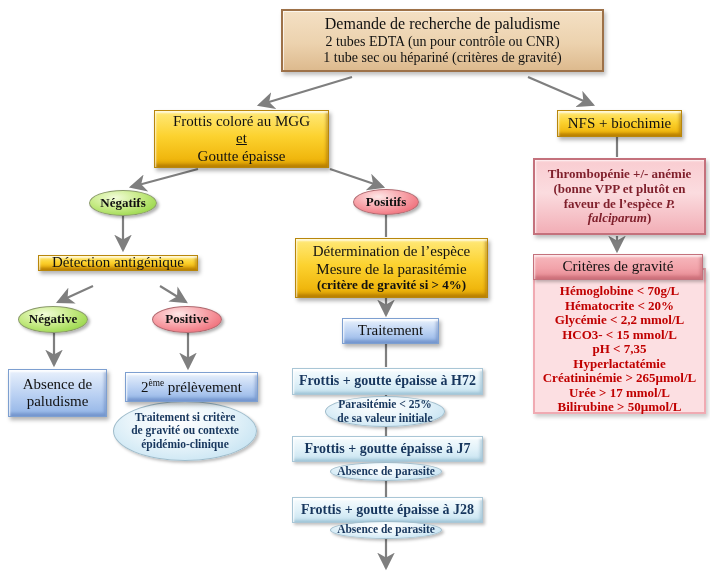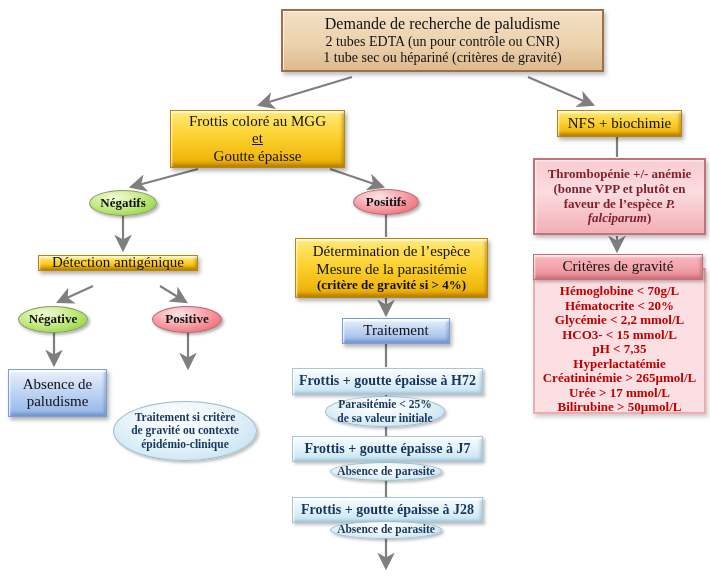--- a/index.html
+++ b/index.html
@@ -102,21 +102,21 @@
       <line x1="617" y1="236" x2="617" y2="251" marker-end="url(#ah)"></line>
     </g>
   </svg>
 
   <div class="abs node box-tan" style="left:281px;top:9px;width:323px;height:63px;">
     <div style="font-size:16px;">Demande de recherche de paludisme</div>
     <div style="font-size:14px;">2 tubes EDTA (un pour contrôle ou CNR)</div>
     <div style="font-size:14px;">1 tube sec ou hépariné (critères de gravité)</div>
   </div>
 
-  <div class="abs node box-gold" style="left:170px;top:110px;width:175px;height:58px;font-size:15px;">
+  <div class="abs node box-gold" style="left:154px;top:110px;width:175px;height:58px;font-size:15px;">
     <div>Frottis coloré au MGG</div>
     <div class="u">et</div>
     <div>Goutte épaisse</div>
   </div>
 
   <div class="abs node ell ell-green" style="left:89px;top:190px;width:68px;height:26px;font-size:13px;">
     <div>Négatifs</div>
   </div>
 
   <div class="abs node box-gold" style="left:38px;top:255px;width:160px;height:16px;font-size:15px;">
@@ -129,38 +129,41 @@
 
   <div class="abs node ell ell-red" style="left:152px;top:306px;width:70px;height:27px;font-size:13px;">
     <div>Positive</div>
   </div>
 
   <div class="abs node box-blue" style="left:8px;top:369px;width:99px;height:48px;font-size:15px;">
     <div>Absence de</div>
     <div>paludisme</div>
   </div>
 
+  <div class="abs node box-blue" style="left:125px;top:372px;width:133px;height:30px;font-size:15px;">
+    <div><span>2</span><sup>ème</sup><span> prélèvement</span></div>
+  </div>
 
   <div class="abs node ell ell-ltblue" style="left:113px;top:401px;width:144px;height:60px;font-size:11.5px;z-index:0;">
     <div>Traitement si critère</div>
     <div>de gravité ou contexte</div>
     <div>épidémio-clinique</div>
   </div>
 
   <div class="abs node ell ell-red" style="left:353px;top:189px;width:66px;height:26px;font-size:13px;">
     <div>Positifs</div>
   </div>
 
   <div class="abs node box-gold" style="left:295px;top:238px;width:193px;height:60px;font-size:15px;">
     <div>Détermination de l’espèce</div>
     <div>Mesure de la parasitémie</div>
     <div style="font-size:13px;font-weight:bold;">(critère de gravité si &gt; 4%)</div>
   </div>
 
-  <div class="abs node box-blue" style="left:342px;top:318px;width:108px;height:26px;font-size:15px;">
+  <div class="abs node box-blue" style="left:342px;top:318px;width:97px;height:26px;font-size:15px;">
     <div>Traitement</div>
   </div>
 
   <div class="abs node box-ltblue" style="left:292px;top:368px;width:191px;height:27px;font-size:14px;">
     <div>Frottis + goutte épaisse à H72</div>
   </div>
 
   <div class="abs node ell ell-ltblue" style="left:325px;top:396px;width:120px;height:31px;font-size:11.5px;">
     <div>Parasitémie &lt; 25%</div>
     <div>de sa valeur initiale</div>

